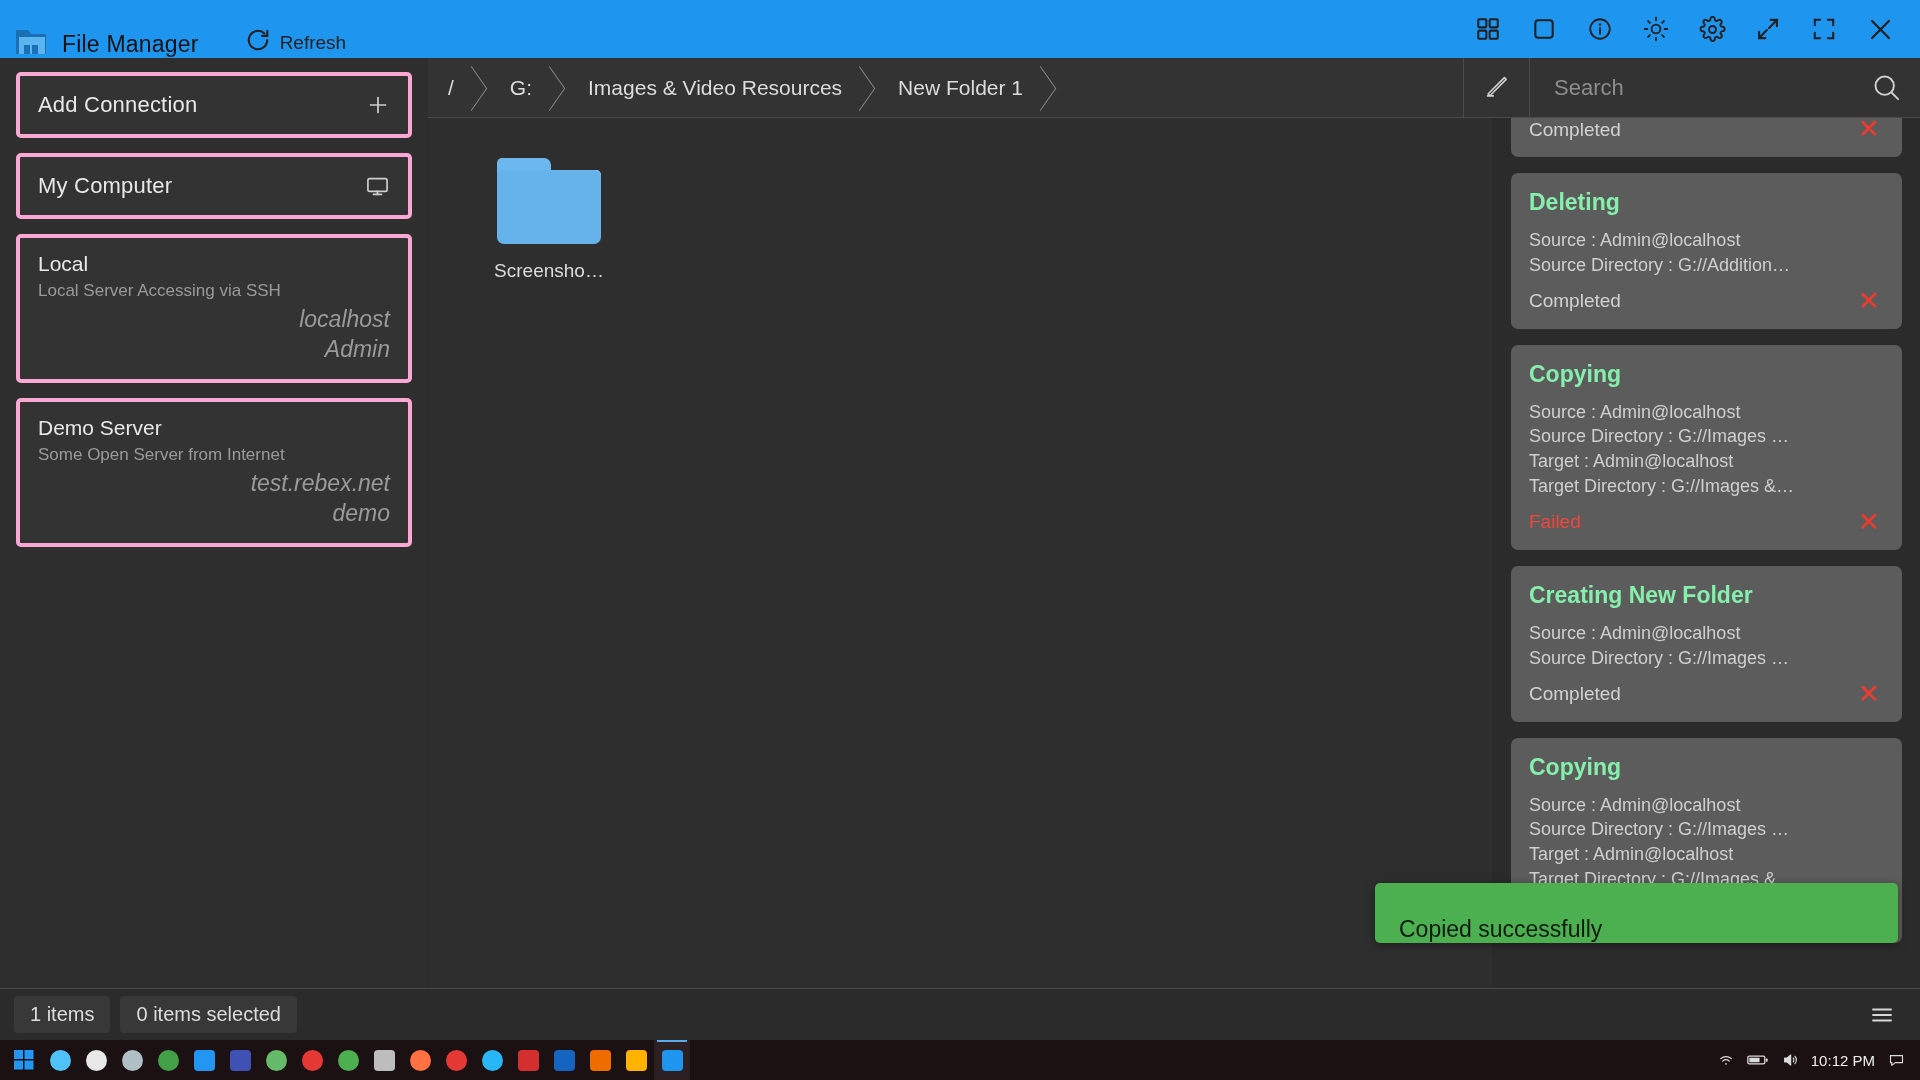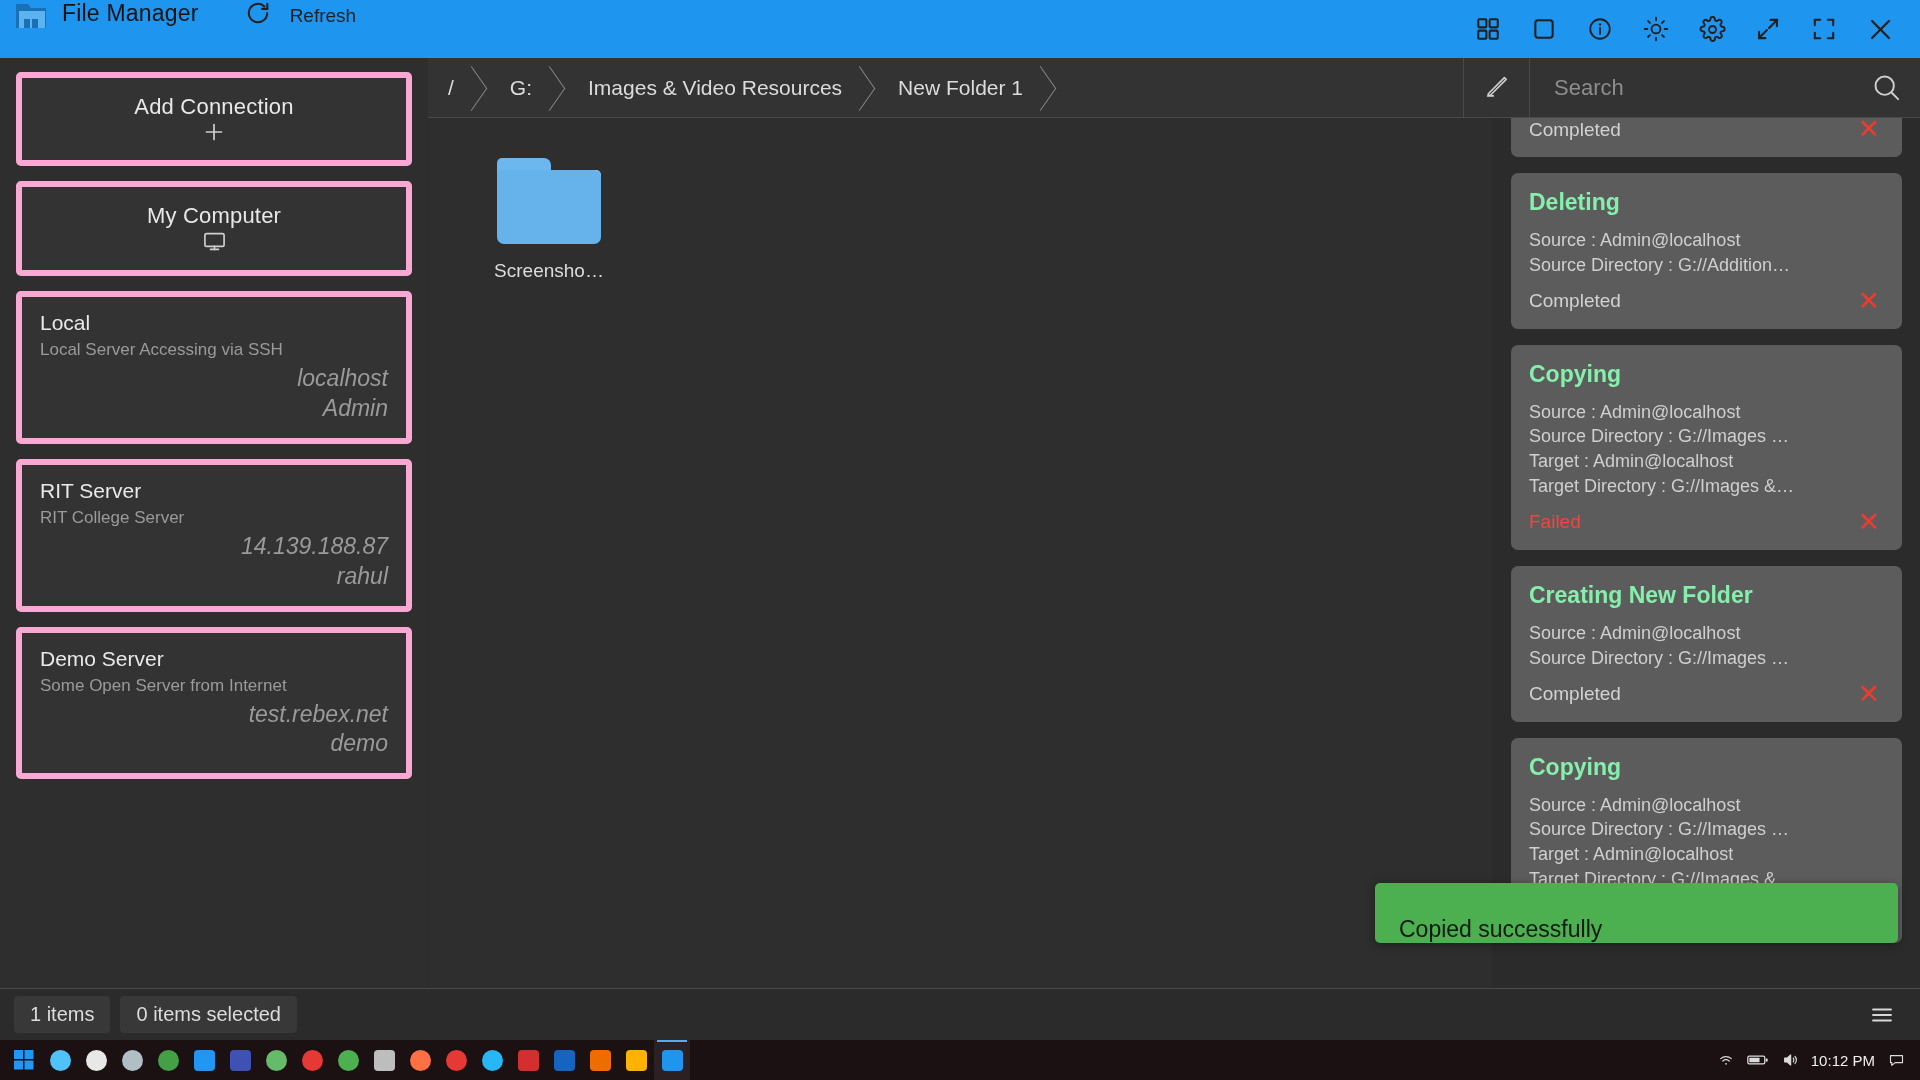--- a/index.html
+++ b/index.html
@@ -8,46 +8,46 @@
   body {
     font-family:"Liberation Sans", sans-serif;
     background:#2b2b2b; color:#d8d8d8;
     -webkit-font-smoothing:antialiased;
   }
   #app { position:relative; width:1920px; height:1080px; }
 
   
   .titlebar {
     position:absolute; left:0; top:0; width:1920px; height:58px;
-    background:#1e96f0; display:flex; align-items:flex-start;
+    background:#1e96f0; display:flex; align-items:flex-end;
   }
   .tb-logo { margin-left:14px; width:34px; height:32px; position:relative; flex:none; }
   .tb-title {
     margin-left:14px; font-size:23px; color:#121212; letter-spacing:.2px; white-space:nowrap;
   }
   .tb-refresh {
-    margin-left:46px; display:flex; align-items:center; gap:19px;
+    margin-left:46px; display:flex; align-items:center; gap:9px;
     color:#1f1f1f; font-size:19px; cursor:pointer; white-space:nowrap;
   }
   .tb-spacer { flex:1 1 auto; }
   .tb-icons { display:flex; align-items:center; gap:0; margin-right:12px; }
   .tb-ic {
     width:56px; height:58px; display:flex; align-items:center; justify-content:center;
     cursor:pointer;
   }
   .tb-ic svg { display:block; }
 
   
   .sidebar {
     position:absolute; left:0; top:58px; width:428px; height:930px;
     background:#2e2e2e; padding:14px 16px 0 16px; overflow:hidden;
   }
   .conn-card {
-    background:#333333; border:6px solid #f9a8d4; border-radius:5px;
-    margin-bottom:15px; padding:14px 18px;flex-direction:column;
+    background:#333333; border:4px solid #f9a8d4; border-radius:5px;
+    margin-bottom:15px; padding:14px 18px;
   }
   .conn-card.row {
     display:flex; align-items:center; justify-content:space-between; padding:16px 18px;
   }
   .conn-title { font-size:22px; color:#e8e8e8; font-weight:400; letter-spacing:.2px; }
   .conn-head { font-size:21px; color:#e9e9e9; margin-bottom:5px; }
   .conn-sub { font-size:17px; color:#9a9a9a; margin-bottom:4px; }
   .conn-meta { font-size:23px; color:#9a9a9a; font-style:italic; text-align:right; line-height:1.3; }
   .conn-ic { color:#cfcfcf; display:flex; align-items:center; }
 
@@ -282,26 +282,20 @@
       </div>
     </div>
 
     <div class="conn-card">
       <div class="conn-head">Local</div>
       <div class="conn-sub">Local Server Accessing via SSH</div>
       <div class="conn-meta">localhost</div>
       <div class="conn-meta">Admin</div>
     </div>
 
-    <div class="conn-card">
-      <div class="conn-head">RIT Server</div>
-      <div class="conn-sub">RIT College Server</div>
-      <div class="conn-meta">14.139.188.87</div>
-      <div class="conn-meta">rahul</div>
-    </div>
 
     <div class="conn-card">
       <div class="conn-head">Demo Server</div>
       <div class="conn-sub">Some Open Server from Internet</div>
       <div class="conn-meta">test.rebex.net</div>
       <div class="conn-meta">demo</div>
     </div>
 
   </div>
 

